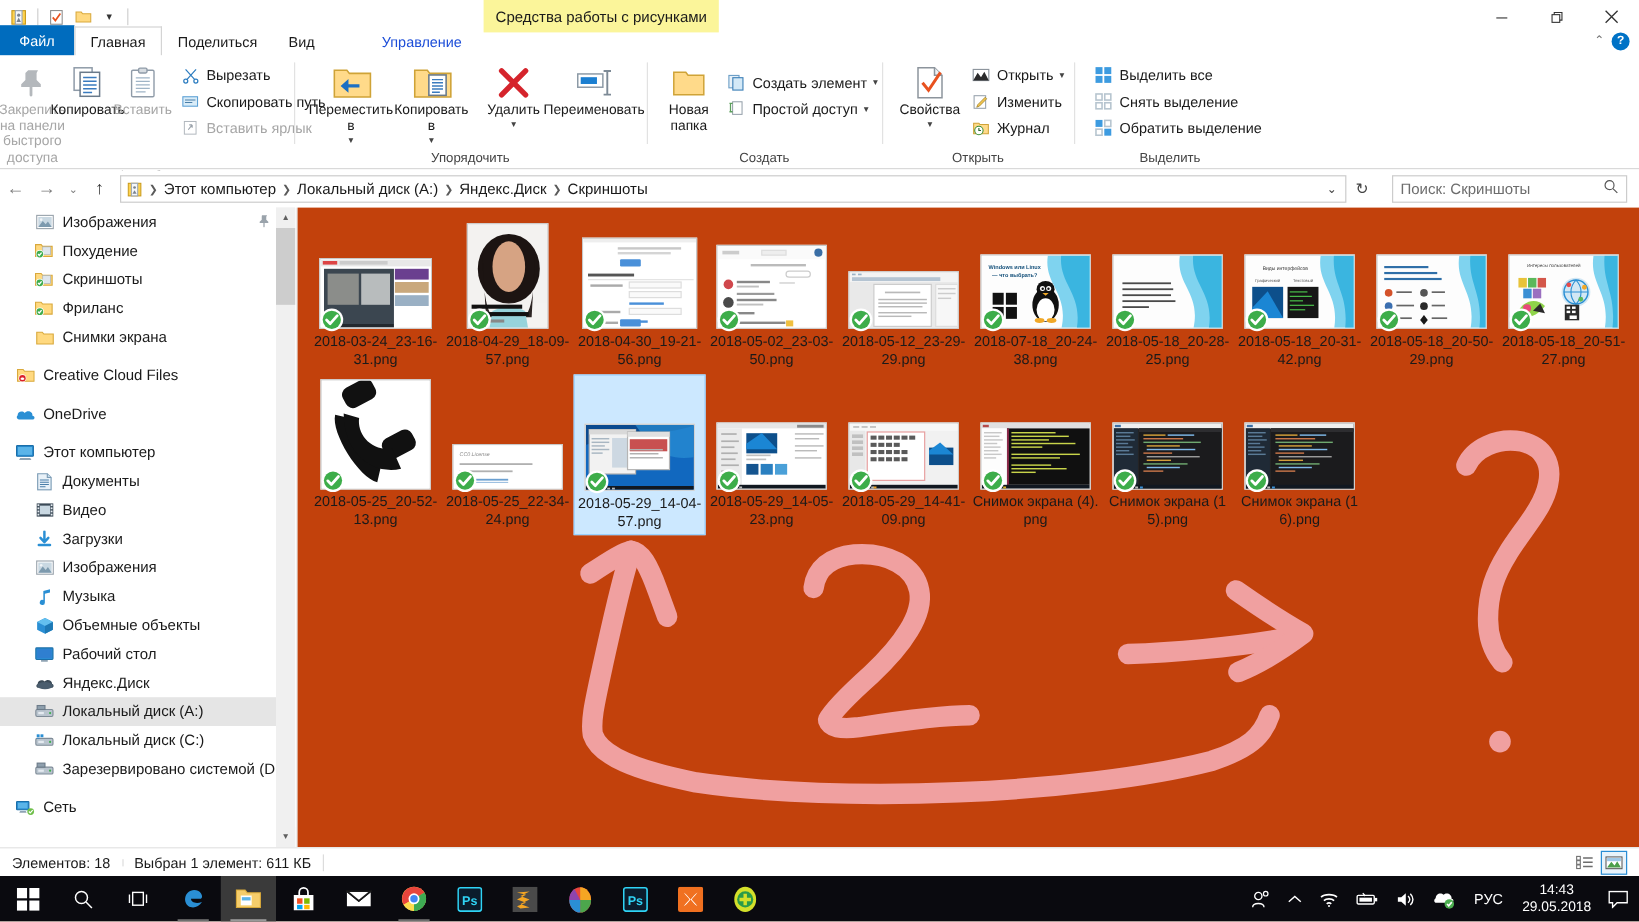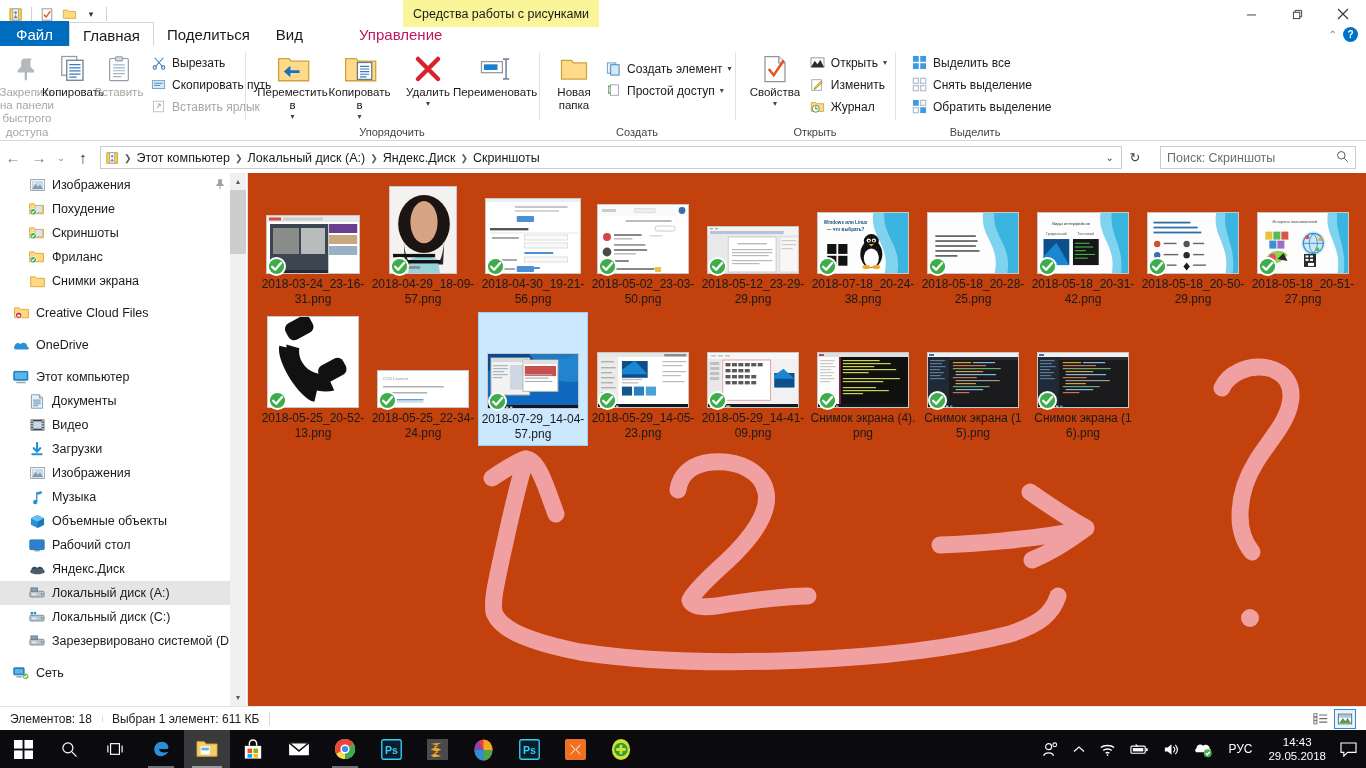--- a/index.html
+++ b/index.html
@@ -38,27 +38,27 @@
     width: 46px; height: 28px; display: flex; align-items: center; justify-content: center;
     cursor: default;
   }
 
   
   .ribbon-tabs {
     position: absolute; top: 21px; left: 0; width: 1366px; height: 26px;
     display: flex; align-items: flex-end;
   }
   .rtab {
-    height: 25px; padding: 0 13px; font-size: 15px;
+    height: 25px; padding: 0 13px; font-size: 12px;
     display: flex; align-items: center; color: #1a1a1a;
     background: transparent; cursor: default;
   }
   .rtab.file { background: #006cbe; color: #fff; height: 26px; padding: 0 16px; }
   .rtab.active { background: #fff; border: 1px solid #d4d4d4; border-bottom: none; }
-  .rtab.ctx { color: #be185d; }
+  .rtab.ctx { color: #1d4ed8; }
   .ribbon-right { margin-left: auto; display: flex; align-items: center; gap: 6px; padding-right: 8px; height: 26px;}
   .chev-up { font-size: 10px; color: #777; }
   .help-circ {
     width: 15px; height: 15px; border-radius: 50%; background: #0072c6;
     color: #fff; font-size: 10px; font-weight: bold;
     display: flex; align-items: center; justify-content: center;
   }
 
   
   .ribbon {
@@ -1225,21 +1225,21 @@
               </g>
             </svg></div>
           <div class="syncbadge" style="left: calc(50% - 45px);">
             <svg width="19" height="19" viewBox="0 0 20 20">
               <circle cx="10" cy="10" r="9" fill="#fff"></circle>
               <circle cx="10" cy="10" r="8" fill="#3dad4a"></circle>
               <path d="M5.4 10.2 L8.6 13.4 L14.8 6.4" stroke="#fff" stroke-width="2.4" fill="none" stroke-linecap="round" stroke-linejoin="round"></path>
             </svg>
           </div>
         </div>
-        <div class="fname">2018-07-29_14-04-57.png</div>
+        <div class="fname">2018-05-29_14-04-57.png</div>
       </div>
       <div class="fileitem">
         <div class="thumbwrap">
           <div class="thumb" style="width: 92px; height: 56px;"><svg width="92" height="56" viewBox="0 0 92 56">
               <rect width="92" height="56" fill="#fff"></rect>
               <rect x="0" y="0" width="92" height="4" fill="#e6e6e6"></rect>
               <rect x="66.24" y="1" width="22.08" height="2.4" fill="#8a8a8a"></rect>
               <rect x="0" y="4" width="20.24" height="47" fill="#ebebeb"></rect>
               <g fill="#b0b0b0">
                 <rect x="3" y="8" width="12.88" height="1.4"></rect>

